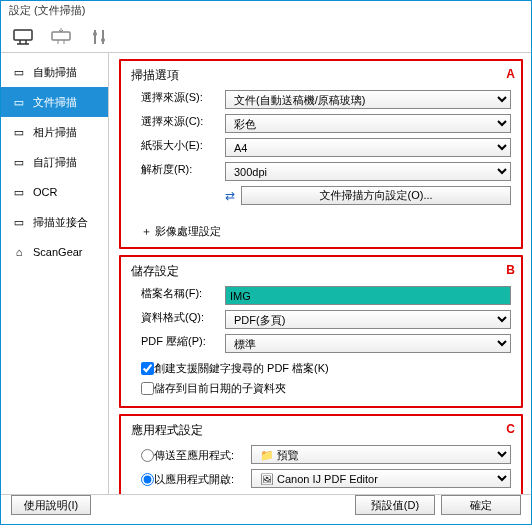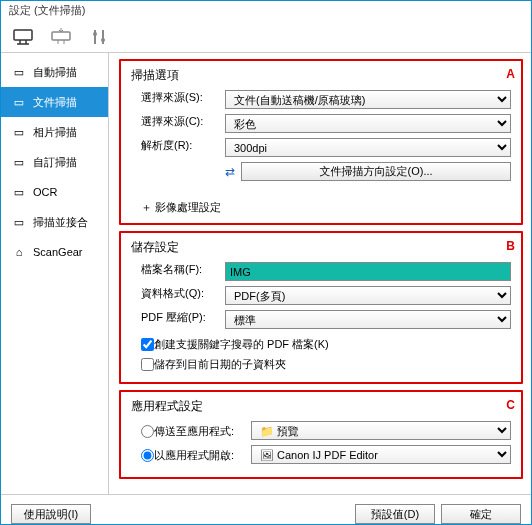--- a/index.html
+++ b/index.html
@@ -17,21 +17,21 @@
 .group-label{position:absolute;right:6px;top:6px;color:#e00000;font-weight:bold;font-size:12px}
 .group-title{font-size:12px;margin-bottom:6px}
 .row{display:flex;align-items:flex-start;height:22px;margin-bottom:2px}
 .row .lbl{width:94px;padding-left:10px}
 .row .ctrl{flex:1}
 select,input[type=text],button.btn{height:19px;border:1px solid #888;background:#14b8a6;font-size:11px;padding:0 4px;width:100%}
 select{background:linear-gradient(#fff,#eee)}
 button.btn{background:linear-gradient(#fff,#e8e8e8);cursor:pointer;width:auto;padding:0 14px}
 .chk,.rad{display:flex;align-items:center;gap:0;padding-left:10px;height:20px}
 input[type=checkbox],input[type=radio]{margin:0}
-.footer{height:30px;border-top:1px solid #ccc;display:flex;align-items:flex-end;padding:0 10px;gap:6px}
+.footer{height:30px;border-top:1px solid #ccc;display:flex;align-items:flex-start;padding:0 10px;gap:6px}
 .footer .sp{flex:1}
 .footer button{height:20px;min-width:80px;border:1px solid #888;background:linear-gradient(#fff,#e8e8e8);font-size:11px;cursor:pointer}
 .expand{padding-left:10px;margin-top:16px}
 .arrows{color:#1a5fbf;font-size:12px}
 .btn-wide{flex:1}
 </style>
 </head>
 <body>
 
 <div class="titlebar">設定 (文件掃描)</div>
@@ -102,20 +102,24 @@
       <div class="group-title">掃描選項</div>
       <div class="row">
           <div class="lbl">選擇來源(S):</div>
           <div class="ctrl"><select><option>文件(自動送稿機/原稿玻璃)</option></select></div>
         </div>
       <div class="row">
           <div class="lbl">選擇來源(C):</div>
           <div class="ctrl"><select><option>彩色</option></select></div>
         </div>
       <div class="row">
+          <div class="lbl">紙張大小(E):</div>
+          <div class="ctrl"><select><option>A4</option></select></div>
+        </div>
+      <div class="row">
           <div class="lbl">解析度(R):</div>
           <div class="ctrl"><select><option>300dpi</option></select></div>
         </div>
       <div class="row">
           <div class="lbl"></div>
           <div class="ctrl" style="display:flex;gap:6px;align-items:center">
             <span class="arrows">⇄</span>
             <button class="btn btn-wide">文件掃描方向設定(O)...</button>
           </div>
         </div>

